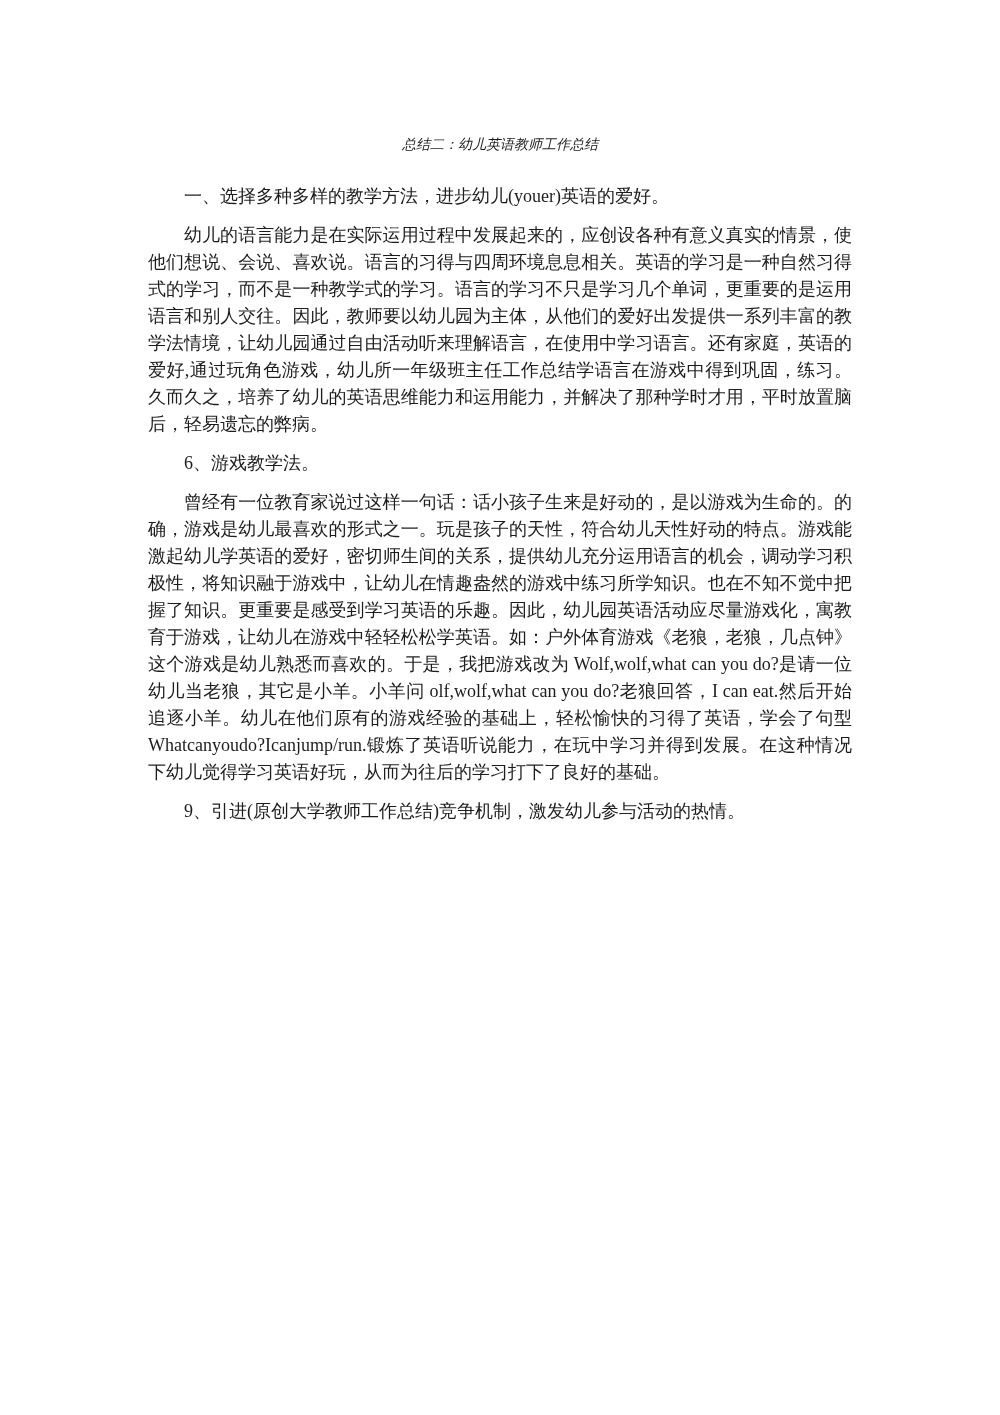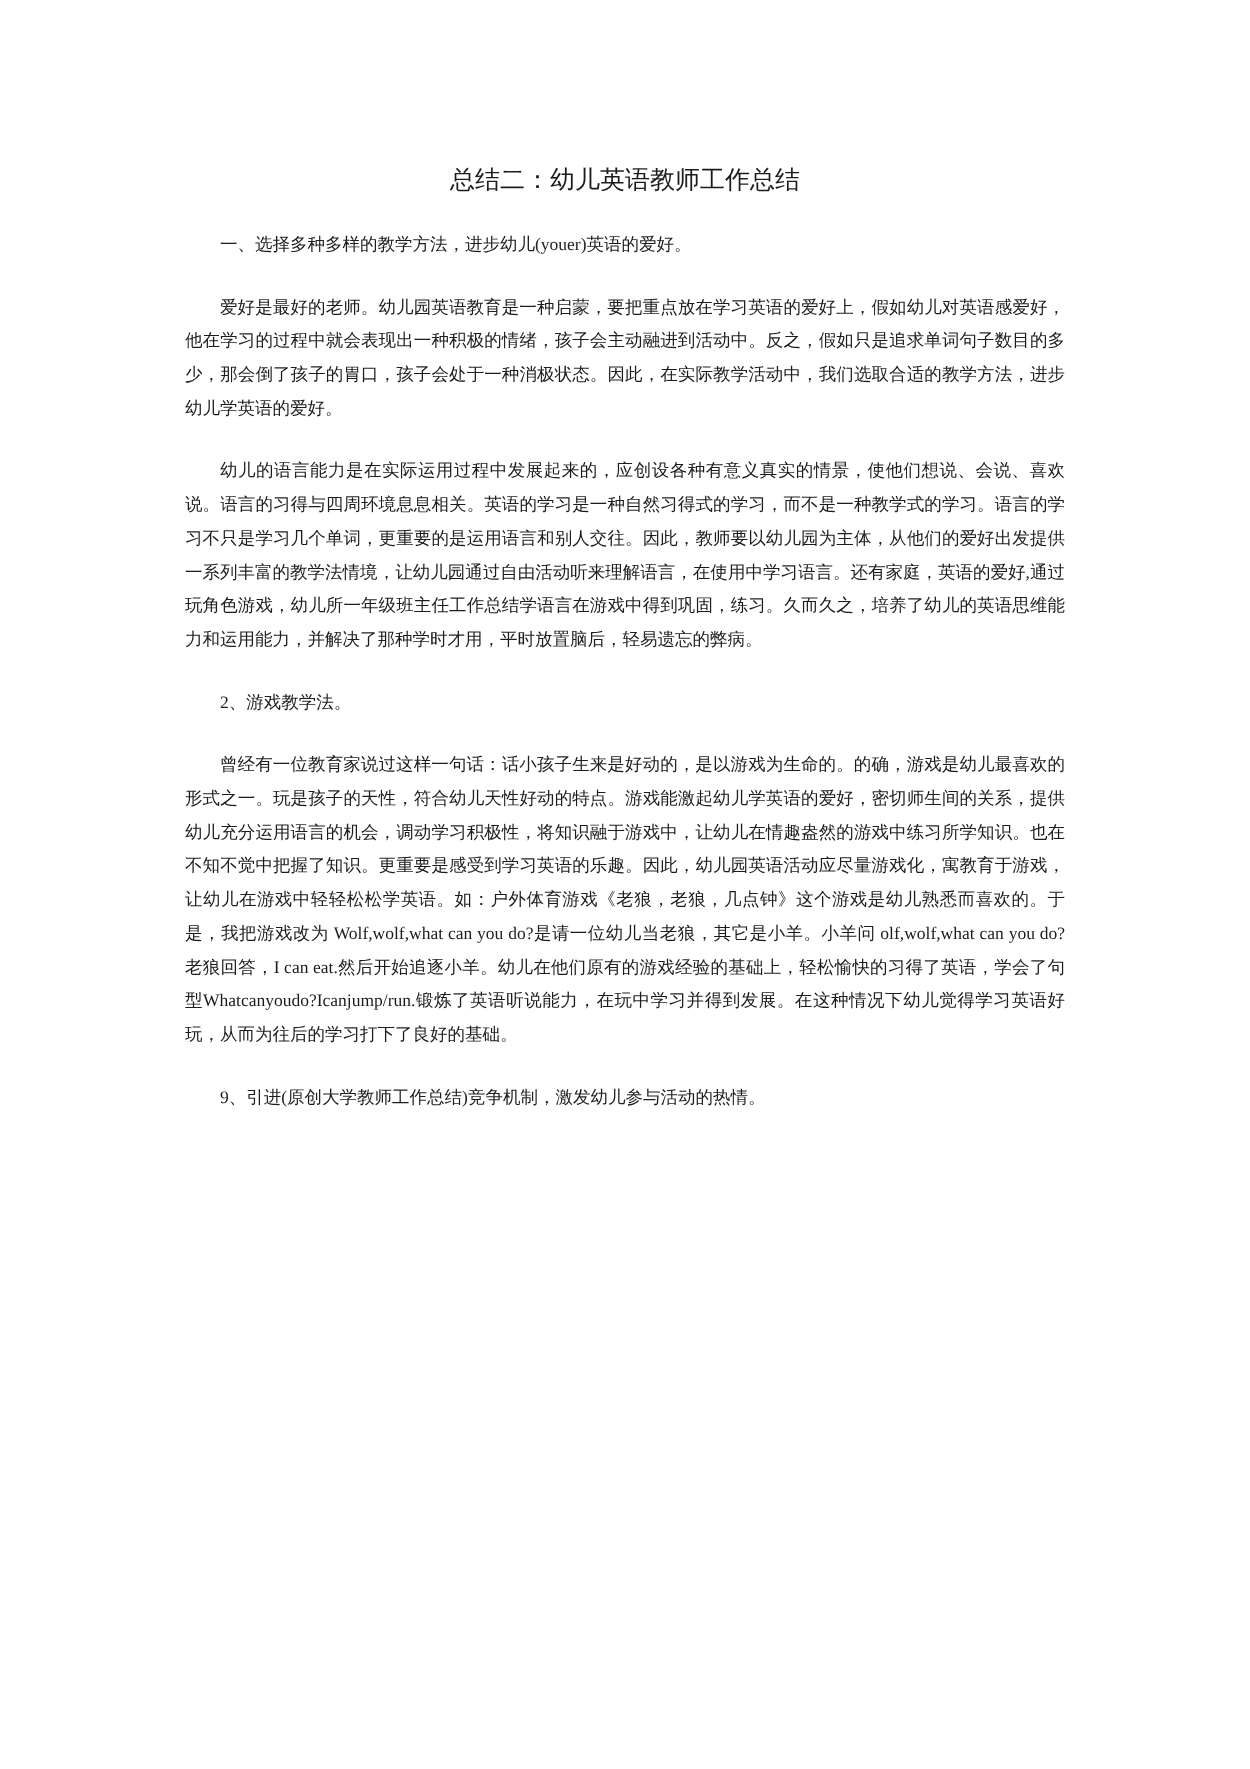--- a/index.html
+++ b/index.html
@@ -14,48 +14,48 @@
     color: #1c1c1c;
   }
   .page {
     box-sizing: border-box;
     width: 1000px;
     min-height: 1415px;
     padding: 131px 148px 120px 148px;
     background: #ffffff;
   }
   .doc-title {
-    font-size: 20px;
+    font-size: 14px;
     line-height: 27px;
     font-weight: normal;
     text-align: center;
     margin: 0 0 25px 0;
+    font-style: italic;
   }
   .para {
-    font-size: 14px;
+    font-size: 18px;
     line-height: 27px;
     text-align: justify;
     text-justify: inter-ideograph;
     text-indent: 2em;
-    margin: 23px 0;
+    margin: 12px 0;
     word-break: break-word;
   }
 </style>
 </head>
 <body>
 
 <div class="page">
   <h1 class="doc-title">总结二：幼儿英语教师工作总结</h1>
 
   <p class="para">一、选择多种多样的教学方法，进步幼儿(youer)英语的爱好。</p>
 
-  <p class="para">爱好是最好的老师。幼儿园英语教育是一种启蒙，要把重点放在学习英语的爱好上，假如幼儿对英语感爱好，他在学习的过程中就会表现出一种积极的情绪，孩子会主动融进到活动中。反之，假如只是追求单词句子数目的多少，那会倒了孩子的胃口，孩子会处于一种消极状态。因此，在实际教学活动中，我们选取合适的教学方法，进步幼儿学英语的爱好。</p>
 
 
   <p class="para">幼儿的语言能力是在实际运用过程中发展起来的，应创设各种有意义真实的情景，使他们想说、会说、喜欢说。语言的习得与四周环境息息相关。英语的学习是一种自然习得式的学习，而不是一种教学式的学习。语言的学习不只是学习几个单词，更重要的是运用语言和别人交往。因此，教师要以幼儿园为主体，从他们的爱好出发提供一系列丰富的教学法情境，让幼儿园通过自由活动听来理解语言，在使用中学习语言。还有家庭，英语的爱好,通过玩角色游戏，幼儿所一年级班主任工作总结学语言在游戏中得到巩固，练习。久而久之，培养了幼儿的英语思维能力和运用能力，并解决了那种学时才用，平时放置脑后，轻易遗忘的弊病。</p>
 
-  <p class="para">2、游戏教学法。</p>
+  <p class="para">6、游戏教学法。</p>
 
   <p class="para">曾经有一位教育家说过这样一句话：话小孩子生来是好动的，是以游戏为生命的。的确，游戏是幼儿最喜欢的形式之一。玩是孩子的天性，符合幼儿天性好动的特点。游戏能激起幼儿学英语的爱好，密切师生间的关系，提供幼儿充分运用语言的机会，调动学习积极性，将知识融于游戏中，让幼儿在情趣盎然的游戏中练习所学知识。也在不知不觉中把握了知识。更重要是感受到学习英语的乐趣。因此，幼儿园英语活动应尽量游戏化，寓教育于游戏，让幼儿在游戏中轻轻松松学英语。如：户外体育游戏《老狼，老狼，几点钟》这个游戏是幼儿熟悉而喜欢的。于是，我把游戏改为 Wolf,wolf,what can you do?是请一位幼儿当老狼，其它是小羊。小羊问 olf,wolf,what can you do?老狼回答，I can eat.然后开始追逐小羊。幼儿在他们原有的游戏经验的基础上，轻松愉快的习得了英语，学会了句型Whatcanyoudo?Icanjump/run.锻炼了英语听说能力，在玩中学习并得到发展。在这种情况下幼儿觉得学习英语好玩，从而为往后的学习打下了良好的基础。</p>
 
   <p class="para">9、引进(原创大学教师工作总结)竞争机制，激发幼儿参与活动的热情。</p>
 
 </div>
 
 </body></html>

